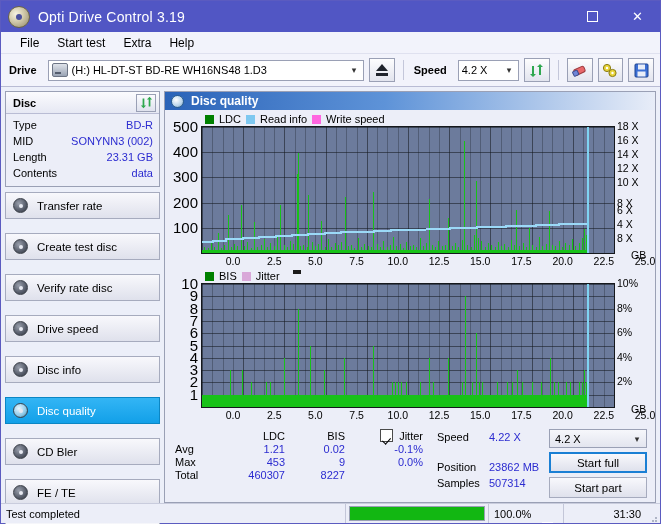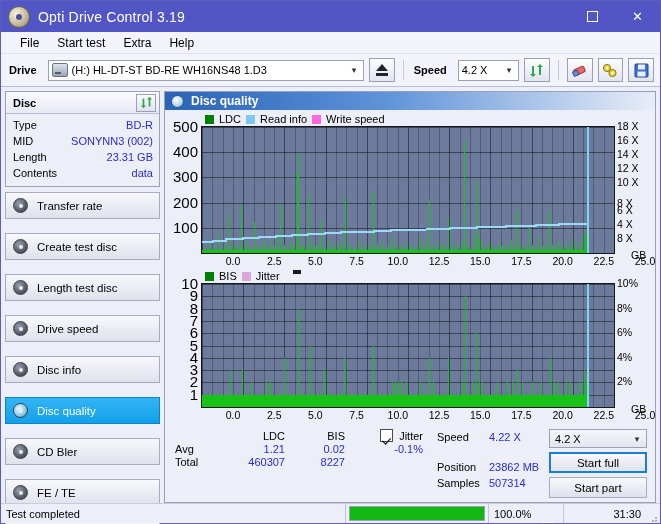--- a/index.html
+++ b/index.html
@@ -301,21 +301,21 @@
         <div class="navbtn">
           <span class="navicon"></span>
           <span>Transfer rate</span>
         </div>
         <div class="navbtn">
           <span class="navicon"></span>
           <span>Create test disc</span>
         </div>
         <div class="navbtn">
           <span class="navicon"></span>
-          <span>Length test disc</span>
+          <span>Verify rate disc</span>
         </div>
         <div class="navbtn">
           <span class="navicon"></span>
           <span>Drive speed</span>
         </div>
         <div class="navbtn">
           <span class="navicon"></span>
           <span>Disc info</span>
         </div>
         <div class="navbtn active">
@@ -813,20 +813,26 @@
                 </div>
               </th>
             </tr>
             <tr>
               <td class="k">Avg</td>
               <td>1.21</td>
               <td>0.02</td>
               <td>-0.1%</td>
             </tr>
             <tr>
+              <td class="k">Max</td>
+              <td>453</td>
+              <td>9</td>
+              <td>0.0%</td>
+            </tr>
+            <tr>
               <td class="k">Total</td>
               <td>460307</td>
               <td>8227</td>
               <td></td>
             </tr>
           </tbody>
             </table>
         </div>
 
         <div class="stats-right">

